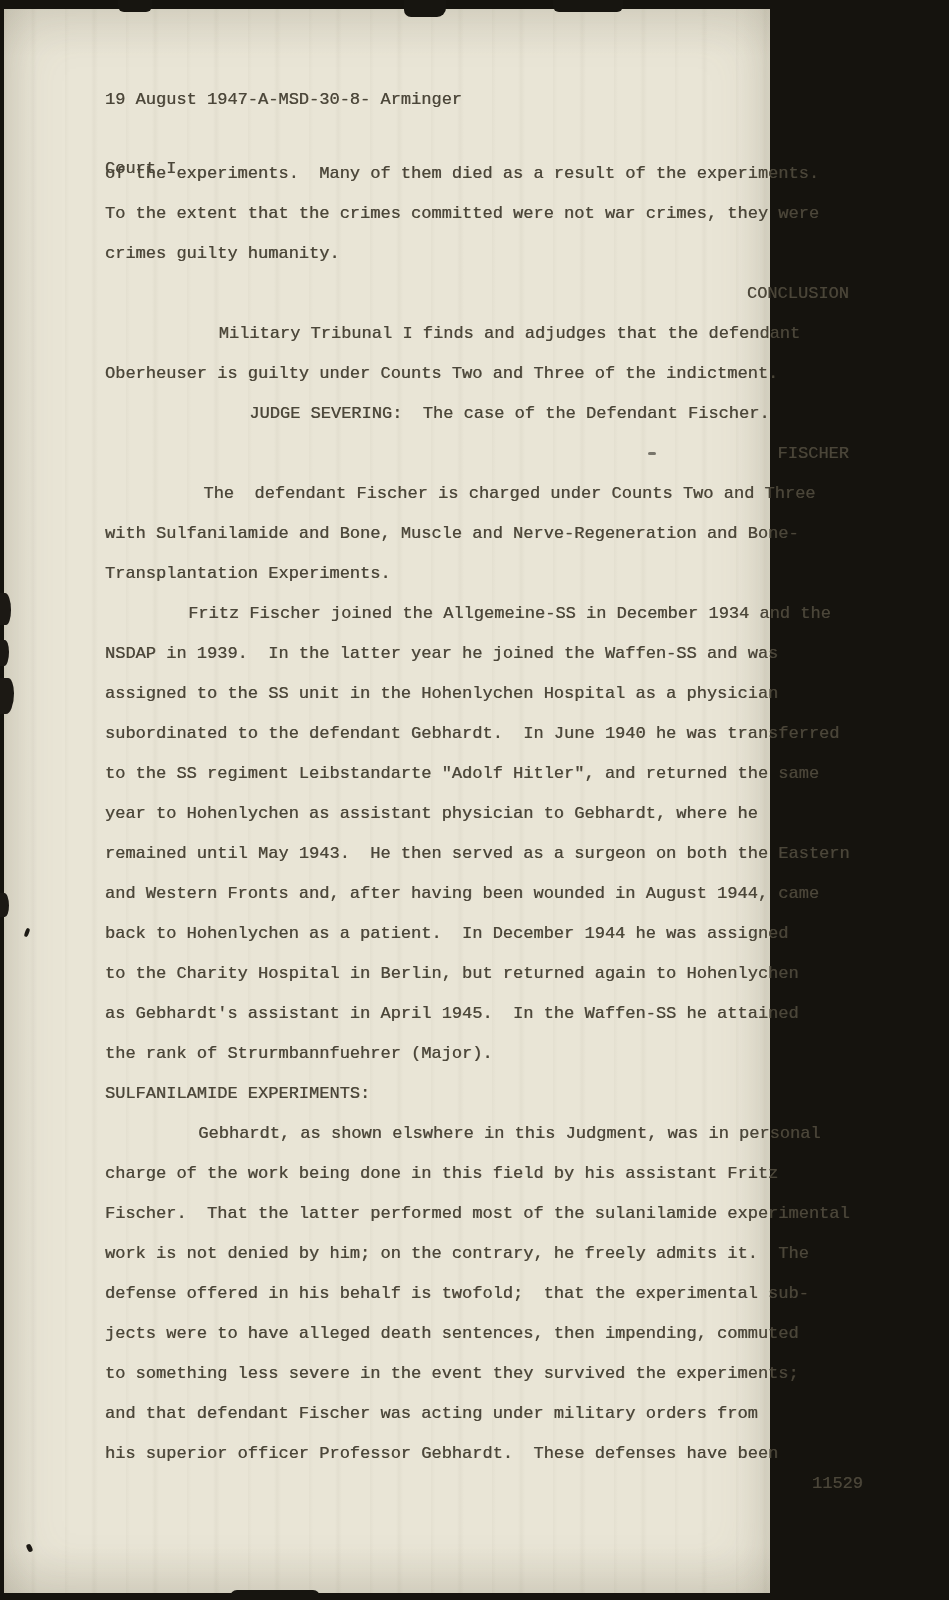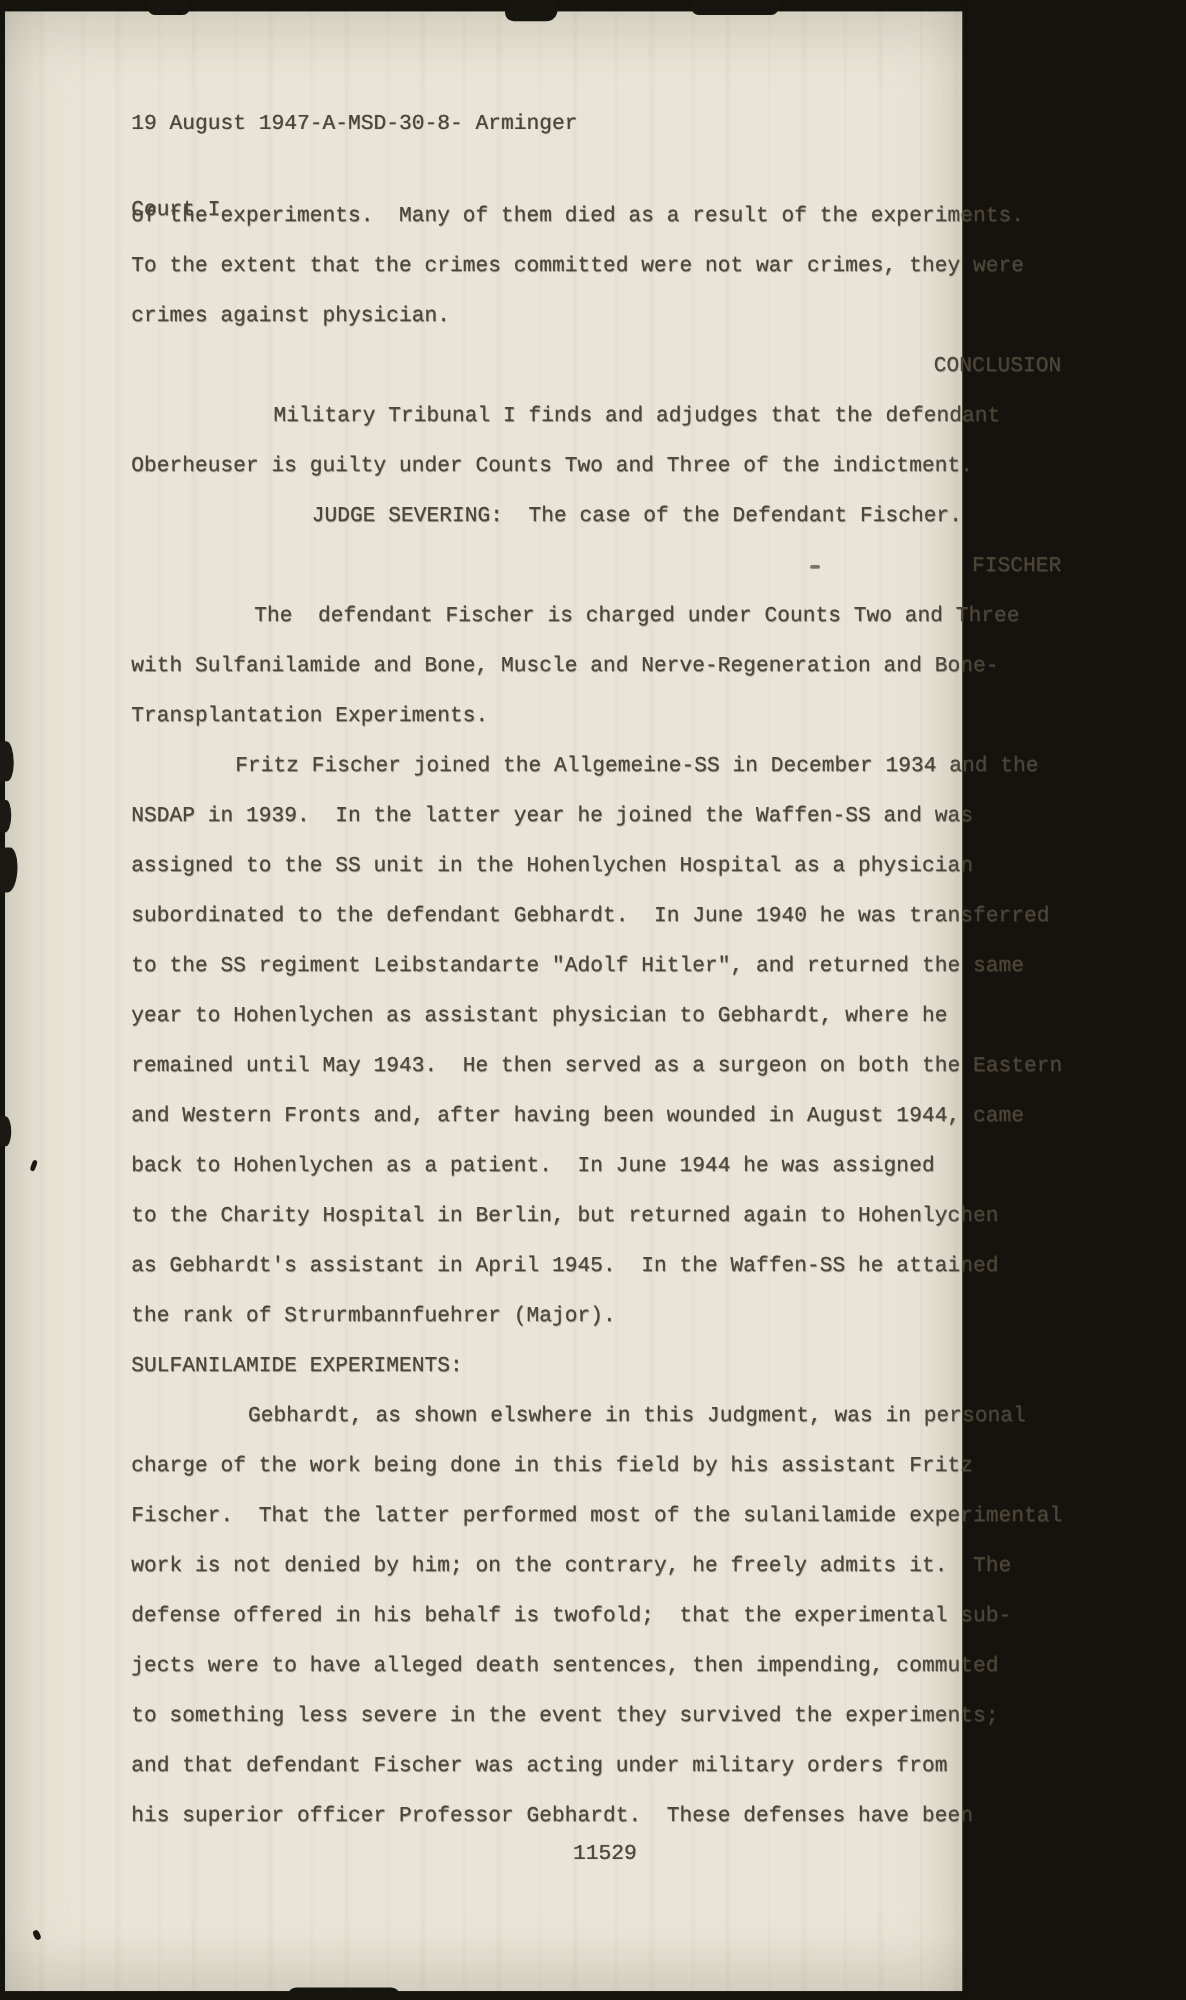--- a/index.html
+++ b/index.html
@@ -52,21 +52,21 @@
     white-space: pre;
   }
   .line.indent { padding-left: 51px; text-align: center; }
   .line.center { text-align: right; padding-right: 14px; }
   .doc-footer {
     position: absolute;
     left: 105px; top: 1464px;
     width: 758px;
     font-size: 17px;
     line-height: 40px;
-    text-align: center;
+    text-align: right;
     white-space: pre;
   }
   
   .edge { position: absolute; background: #15130e; }
   .edge-top    { top: 0; left: 0; right: 0; height: 9px; }
   .edge-bottom { bottom: 0; left: 0; right: 0; height: 7px; }
   .edge-left   { top: 0; bottom: 0; left: 0; width: 4px; }
   .edge-right  { top: 0; bottom: 0; right: 0; width: 3px; }
   .bump { position: absolute; background: #171510; }
   .bump-1 { top: 0; left: 404px; width: 42px; height: 17px; border-radius: 0 0 9px 7px; }
@@ -105,38 +105,38 @@
   <div class="speck speck-7"></div>
 
   <div class="doc-header ink">
     <div>19 August 1947-A-MSD-30-8- Arminger</div>
     <div>Court I</div>
   </div>
 
   <div class="doc-body ink">
       <div class="line left">of the experiments.  Many of them died as a result of the experiments.</div>
       <div class="line left">To the extent that the crimes committed were not war crimes, they were</div>
-      <div class="line left">crimes against physician.</div>
+      <div class="line left">crimes guilty humanity.</div>
       <div class="line center">CONCLUSION</div>
       <div class="line indent">Military Tribunal I finds and adjudges that the defendant</div>
       <div class="line left">Oberheuser is guilty under Counts Two and Three of the indictment.</div>
       <div class="line indent">JUDGE SEVERING:  The case of the Defendant Fischer.</div>
       <div class="line center">FISCHER</div>
       <div class="line indent">The  defendant Fischer is charged under Counts Two and Three</div>
       <div class="line left">with Sulfanilamide and Bone, Muscle and Nerve-Regeneration and Bone-</div>
       <div class="line left">Transplantation Experiments.</div>
       <div class="line indent">Fritz Fischer joined the Allgemeine-SS in December 1934 and the</div>
       <div class="line left">NSDAP in 1939.  In the latter year he joined the Waffen-SS and was</div>
       <div class="line left">assigned to the SS unit in the Hohenlychen Hospital as a physician</div>
       <div class="line left">subordinated to the defendant Gebhardt.  In June 1940 he was transferred</div>
       <div class="line left">to the SS regiment Leibstandarte "Adolf Hitler", and returned the same</div>
       <div class="line left">year to Hohenlychen as assistant physician to Gebhardt, where he</div>
       <div class="line left">remained until May 1943.  He then served as a surgeon on both the Eastern</div>
       <div class="line left">and Western Fronts and, after having been wounded in August 1944, came</div>
-      <div class="line left">back to Hohenlychen as a patient.  In June 1944 he was assigned</div>
+      <div class="line left">back to Hohenlychen as a patient.  In December 1944 he was assigned</div>
       <div class="line left">to the Charity Hospital in Berlin, but returned again to Hohenlychen</div>
       <div class="line left">as Gebhardt's assistant in April 1945.  In the Waffen-SS he attained</div>
       <div class="line left">the rank of Strurmbannfuehrer (Major).</div>
       <div class="line left">SULFANILAMIDE EXPERIMENTS:</div>
       <div class="line indent">Gebhardt, as shown elswhere in this Judgment, was in personal</div>
       <div class="line left">charge of the work being done in this field by his assistant Fritz</div>
       <div class="line left">Fischer.  That the latter performed most of the sulanilamide experimental</div>
       <div class="line left">work is not denied by him; on the contrary, he freely admits it.  The</div>
       <div class="line left">defense offered in his behalf is twofold;  that the experimental sub-</div>
       <div class="line left">jects were to have alleged death sentences, then impending, commuted</div>

